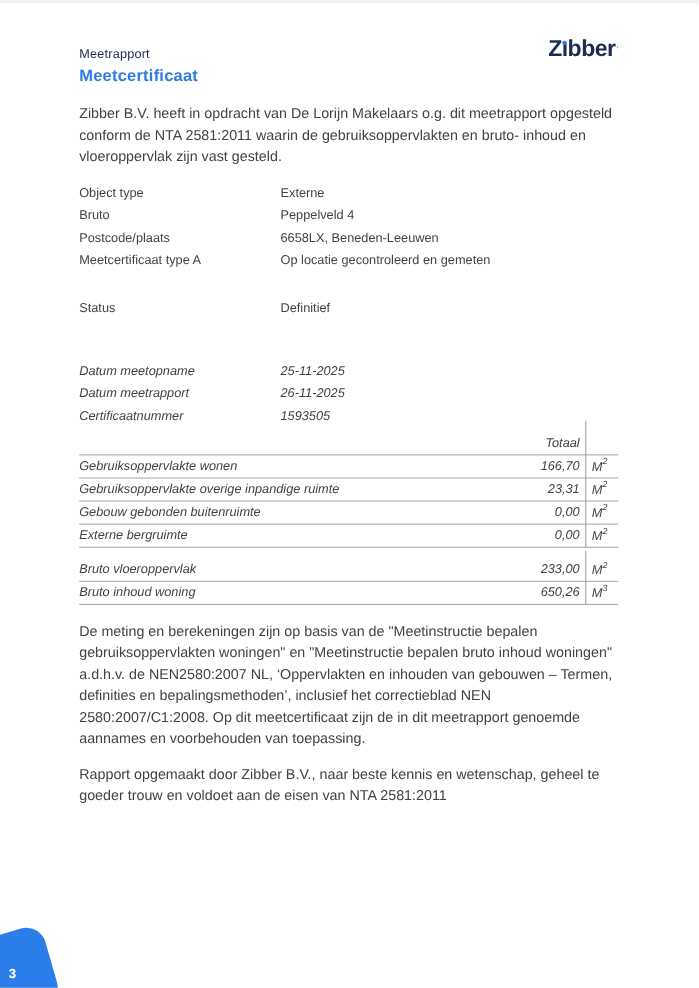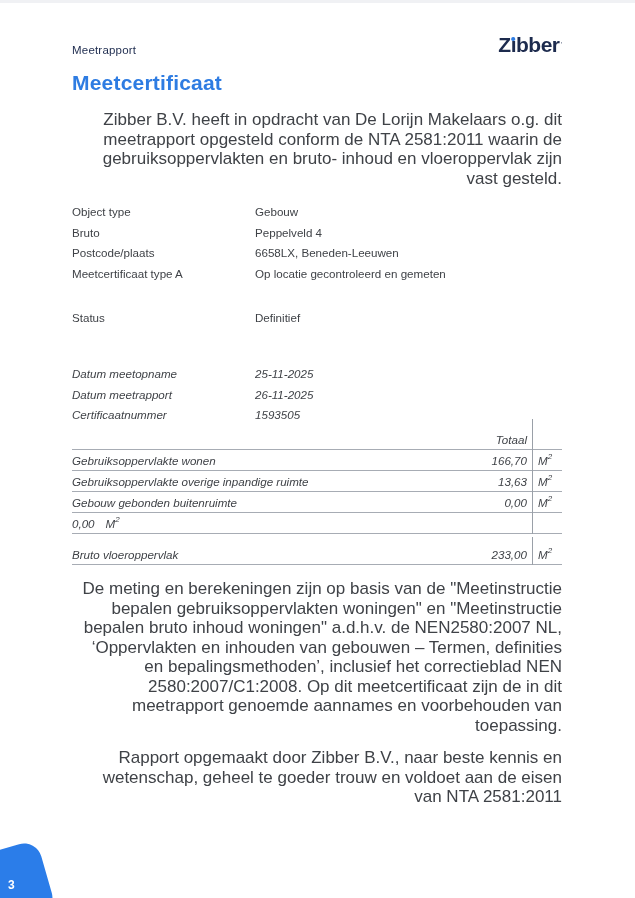--- a/index.html
+++ b/index.html
@@ -23,24 +23,24 @@
   
   .doc-header{margin-top:34px;display:flex;justify-content:space-between;align-items:flex-end;}
   .header-label{font-size:11.5px;color:var(--navy);font-weight:500;padding-top:6px;letter-spacing:.2px;}
   .logo{font-size:21px;font-weight:700;color:var(--navy);letter-spacing:-0.5px;line-height:22px;}
   .logo-i{position:relative;display:inline-block;}
   .logo-i::after{content:"";position:absolute;top:3px;left:50%;transform:translateX(-50%);
     width:3.6px;height:3.6px;border-radius:50%;background:var(--accent);}
   .logo-mark{font-size:9px;color:#8b93a5;vertical-align:top;margin-left:1px;font-weight:400;}
 
   
-  .page-title{margin-top:15px;font-size:21px;font-weight:700;color:var(--accent);letter-spacing:.2px;}
+  .page-title{margin-top:5px;font-size:15px;font-weight:700;color:var(--accent);letter-spacing:.2px;}
 
   
-  .para{font-size:17px;line-height:19.5px;color:var(--text);text-align:right;}
+  .para{font-size:13px;line-height:19.5px;color:var(--text);}
   .intro{margin-top:15px;}
 
   
   .kv-block{font-size:11.6px;}
   .kv-row{display:flex;height:20.4px;align-items:flex-end;}
   .kv-label{width:183px;flex:none;}
   .kv-value{flex:1;}
   .details{margin-top:10px;}
   .status-block{margin-top:24px;}
   .dates{margin-top:36px;font-style:italic;}
@@ -78,21 +78,21 @@
     <span class="logo"><span>Z</span><span class="logo-i">ı</span><span>bber</span><span class="logo-mark">’</span></span>
   </div>
 
   <h1 class="page-title">Meetcertificaat</h1>
 
   <p class="para intro">Zibber B.V. heeft in opdracht van De Lorijn Makelaars o.g. dit meetrapport opgesteld conform de NTA 2581:2011 waarin de gebruiksoppervlakten en bruto- inhoud en vloeroppervlak zijn vast gesteld.</p>
 
   <div class="kv-block details">
     <div class="kv-row">
       <span class="kv-label">Object type</span>
-      <span class="kv-value">Gebouw</span>
+      <span class="kv-value">Externe</span>
     </div>
     <div class="kv-row">
       <span class="kv-label">Bruto</span>
       <span class="kv-value">Peppelveld 4</span>
     </div>
     <div class="kv-row">
       <span class="kv-label">Postcode/plaats</span>
       <span class="kv-value">6658LX, Beneden-Leeuwen</span>
     </div>
     <div class="kv-row">
@@ -130,41 +130,47 @@
       <span class="t-value">Totaal</span>
       <span class="t-unit"></span>
     </div>
     <div class="t-row">
       <span class="t-label">Gebruiksoppervlakte wonen</span>
       <span class="t-value">166,70</span>
       <span class="t-unit"><span>M</span><sup>2</sup></span>
     </div>
     <div class="t-row">
       <span class="t-label">Gebruiksoppervlakte overige inpandige ruimte</span>
-      <span class="t-value">13,63</span>
+      <span class="t-value">23,31</span>
       <span class="t-unit"><span>M</span><sup>2</sup></span>
     </div>
     <div class="t-row">
       <span class="t-label">Gebouw gebonden buitenruimte</span>
       <span class="t-value">0,00</span>
       <span class="t-unit"><span>M</span><sup>2</sup></span>
     </div>
     <div class="t-row">
+      <span class="t-label">Externe bergruimte</span>
       <span class="t-value">0,00</span>
       <span class="t-unit"><span>M</span><sup>2</sup></span>
     </div>
   </div>
 
   <div class="meas-table table-2">
     <div class="vline"></div>
     <div class="t-row">
       <span class="t-label">Bruto vloeroppervlak</span>
       <span class="t-value">233,00</span>
       <span class="t-unit"><span>M</span><sup>2</sup></span>
     </div>
+    <div class="t-row">
+      <span class="t-label">Bruto inhoud woning</span>
+      <span class="t-value">650,26</span>
+      <span class="t-unit"><span>M</span><sup>3</sup></span>
+    </div>
   </div>
 
   <p class="para note-1">De meting en berekeningen zijn op basis van de "Meetinstructie bepalen gebruiksoppervlakten woningen" en "Meetinstructie bepalen bruto inhoud woningen" a.d.h.v. de NEN2580:2007 NL, ‘Oppervlakten en inhouden van gebouwen – Termen, definities en bepalingsmethoden’, inclusief het correctieblad NEN 2580:2007/C1:2008. Op dit meetcertificaat zijn de in dit meetrapport genoemde aannames en voorbehouden van toepassing.</p>
   <p class="para note-2">Rapport opgemaakt door Zibber B.V., naar beste kennis en wetenschap, geheel te goeder trouw en voldoet aan de eisen van NTA 2581:2011</p>
 
 </div>
 
 <div class="corner-badge"></div>
 <div class="page-num">3</div>
 

